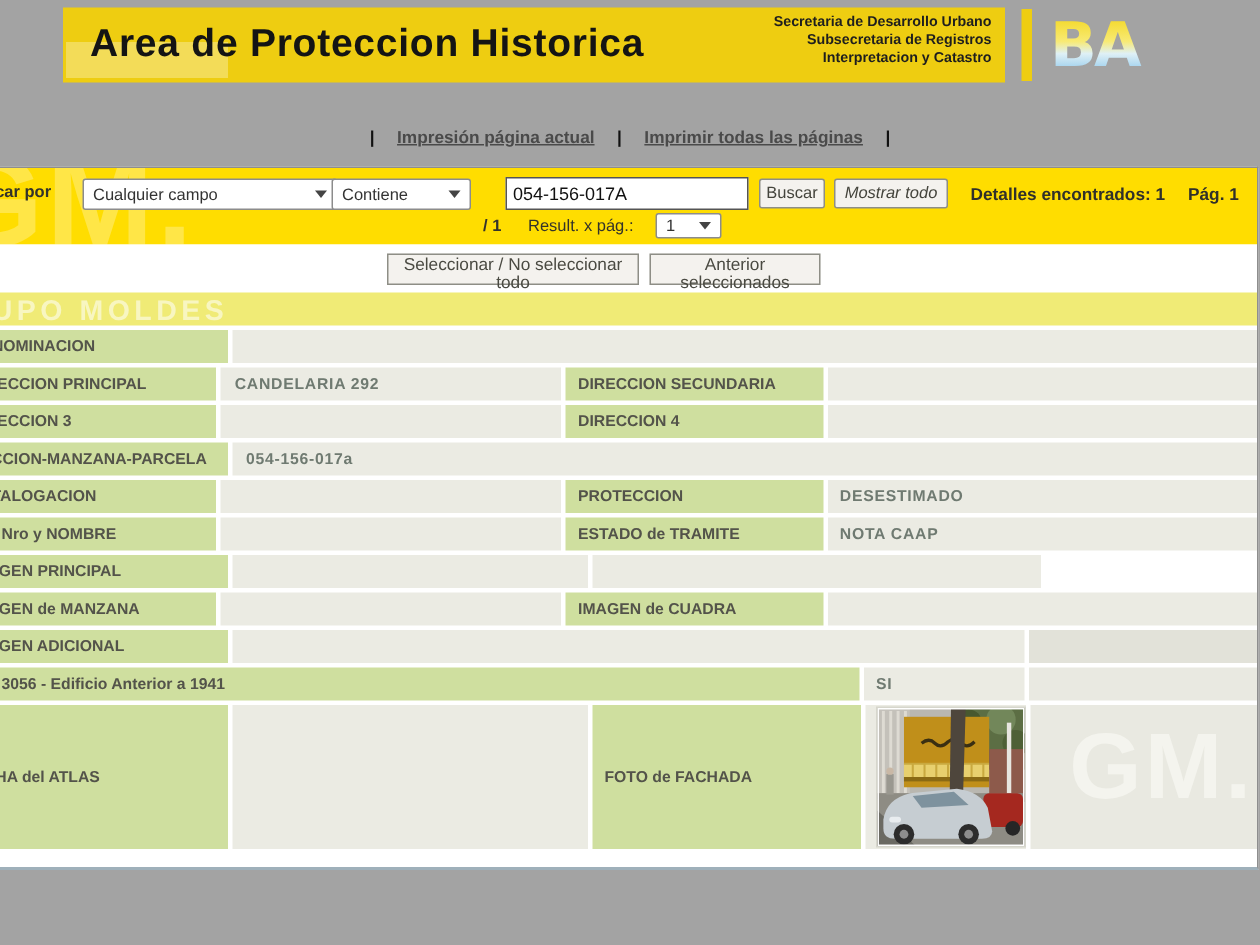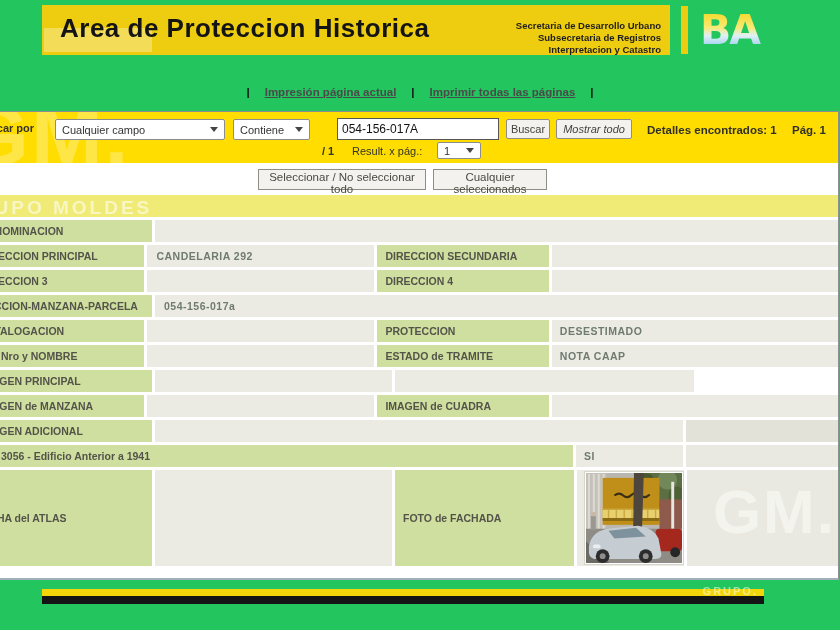--- a/index.html
+++ b/index.html
@@ -1,26 +1,26 @@
 <!DOCTYPE html>
 <html><head>
 <meta charset="utf-8">
 <style>
   html,body{margin:0;padding:0;}
   body{width:840px;height:630px;overflow:hidden;background:#fff;
        font-family:"Liberation Sans","DejaVu Sans",sans-serif;}
-  .page{position:relative;width:840px;height:630px;overflow:hidden;background:#22c55e;}
+  .page{position:relative;width:840px;height:630px;overflow:hidden;background:#a3a3a3;}
 
   
   .banner{position:absolute;left:42px;top:5px;display:flex;align-items:flex-start;}
   .banner-main{position:relative;width:628px;height:50px;background:#eecd11;}
   .banner-shine{position:absolute;left:2px;bottom:3px;width:108px;height:24px;background:rgba(255,255,255,.30);}
   .banner-title{position:absolute;left:18px;top:8px;font-size:26px;font-weight:bold;color:#141414;
                 letter-spacing:.5px;white-space:nowrap;}
-  .banner-org{position:absolute;right:9px;top:15px;text-align:right;font-size:9.5px;font-weight:bold;
+  .banner-org{position:absolute;right:9px;top:4px;text-align:right;font-size:9.5px;font-weight:bold;
               color:#1e1e1e;line-height:12px;margin-left:40px;}
   .banner-sep{width:7px;height:48px;background:#eecd11;margin-left:11px;margin-top:1px;}
   .banner-logo{margin-left:12px;margin-top:3px;}
 
   
   .print-links{position:absolute;left:0;top:86px;width:840px;display:flex;justify-content:center;
                align-items:center;gap:15px;font-size:11.5px;}
   .pipe{font-weight:bold;color:#111;}
   .plink{color:#4a4a4a;text-decoration:underline;font-weight:bold;cursor:pointer;}
 
@@ -34,21 +34,21 @@
   .band-search{position:relative;height:51px;background:#ffdd00;overflow:hidden;}
   .wm-gm-search{position:absolute;left:-10px;top:-26px;font-size:86px;font-weight:bold;
                 color:rgba(255,255,255,.28);letter-spacing:2px;pointer-events:none;}
   .search-label{position:absolute;left:4px;top:10px;font-size:11px;font-weight:bold;color:#33332b;white-space:nowrap;}
   .sel{position:absolute;background:#fff;border:1px solid #8c8c8c;border-radius:2px;
        font-size:11px;color:#333;display:flex;align-items:center;box-sizing:border-box;
        padding:0 6px;cursor:pointer;}
   .sel .chev{margin-left:auto;width:0;height:0;border-left:4px solid transparent;
              border-right:4px solid transparent;border-top:5px solid #444;}
   .sel1{left:83px;top:7px;width:170px;height:21px;}
-  .sel2{left:261px;top:7px;width:77px;height:21px;text-align:right;}
+  .sel2{left:249px;top:7px;width:93px;height:21px;text-align:right;}
   .sel3{left:465px;top:30px;width:44px;height:17px;}
   .search-input{position:absolute;left:365px;top:6px;width:152px;height:20px;border:1px solid #555;
                 font-size:12px;color:#111;padding:0 4px;font-family:inherit;}
   .ybtn{position:absolute;height:20px;background:#f4f2ee;border:1px solid #8e8e86;border-radius:2px;
         font-size:11px;color:#44443c;font-family:inherit;cursor:pointer;padding:0;}
   .btn-buscar{left:534px;top:7px;width:44px;}
   .btn-mostrar{left:584px;top:7px;width:76px;font-style:italic;}
   .details-found{position:absolute;left:675px;top:12px;font-size:11.5px;font-weight:bold;color:#30302a;white-space:nowrap;}
   .pag{position:absolute;left:820px;top:12px;font-size:11.5px;font-weight:bold;color:#30302a;white-space:nowrap;}
   .of-pages{position:absolute;left:350px;top:33px;font-size:11px;font-weight:bold;color:#33332b;}
@@ -162,21 +162,21 @@
         <div class="of-pages">/ 1</div>
         <div class="rpp-label">Result. x pág.:</div>
         <div class="sel sel3">
           <span>1</span>
           <span class="chev"></span>
         </div>
       </div>
 
       <div class="band-actions">
         <button class="abtn btn-selectall">Seleccionar / No seleccionar todo</button>
-        <button class="abtn btn-printsel">Cualquier seleccionados</button>
+        <button class="abtn btn-printsel">Anterior seleccionados</button>
       </div>
 
       <div class="band-pale">
         <div class="wm-grupo">GRUPO MOLDES</div>
       </div>
 
       <div class="rec-table">
 
         <div class="rrow">
           <div class="cell lb">DENOMINACION</div>
@@ -294,20 +294,14 @@
           </div>
           <div class="cell gm-cell">
             <div class="wm-gm-br">GM.</div>
           </div>
         </div>
 
       </div>
     </div>
   </div>
 
-  <div class="footer-bars">
-    <div class="fbar-yellow">
-      <div class="wm-footer">GRUPO.</div>
-    </div>
-    <div class="fbar-black"></div>
-  </div>
 
 </div>
 
 </body></html>

